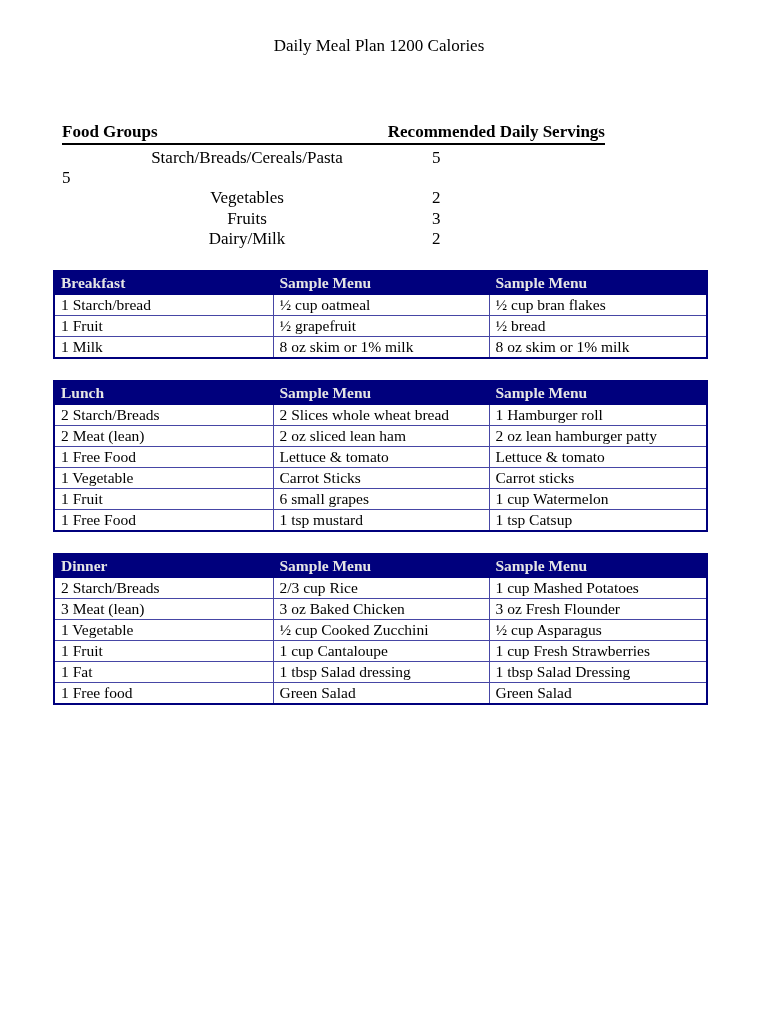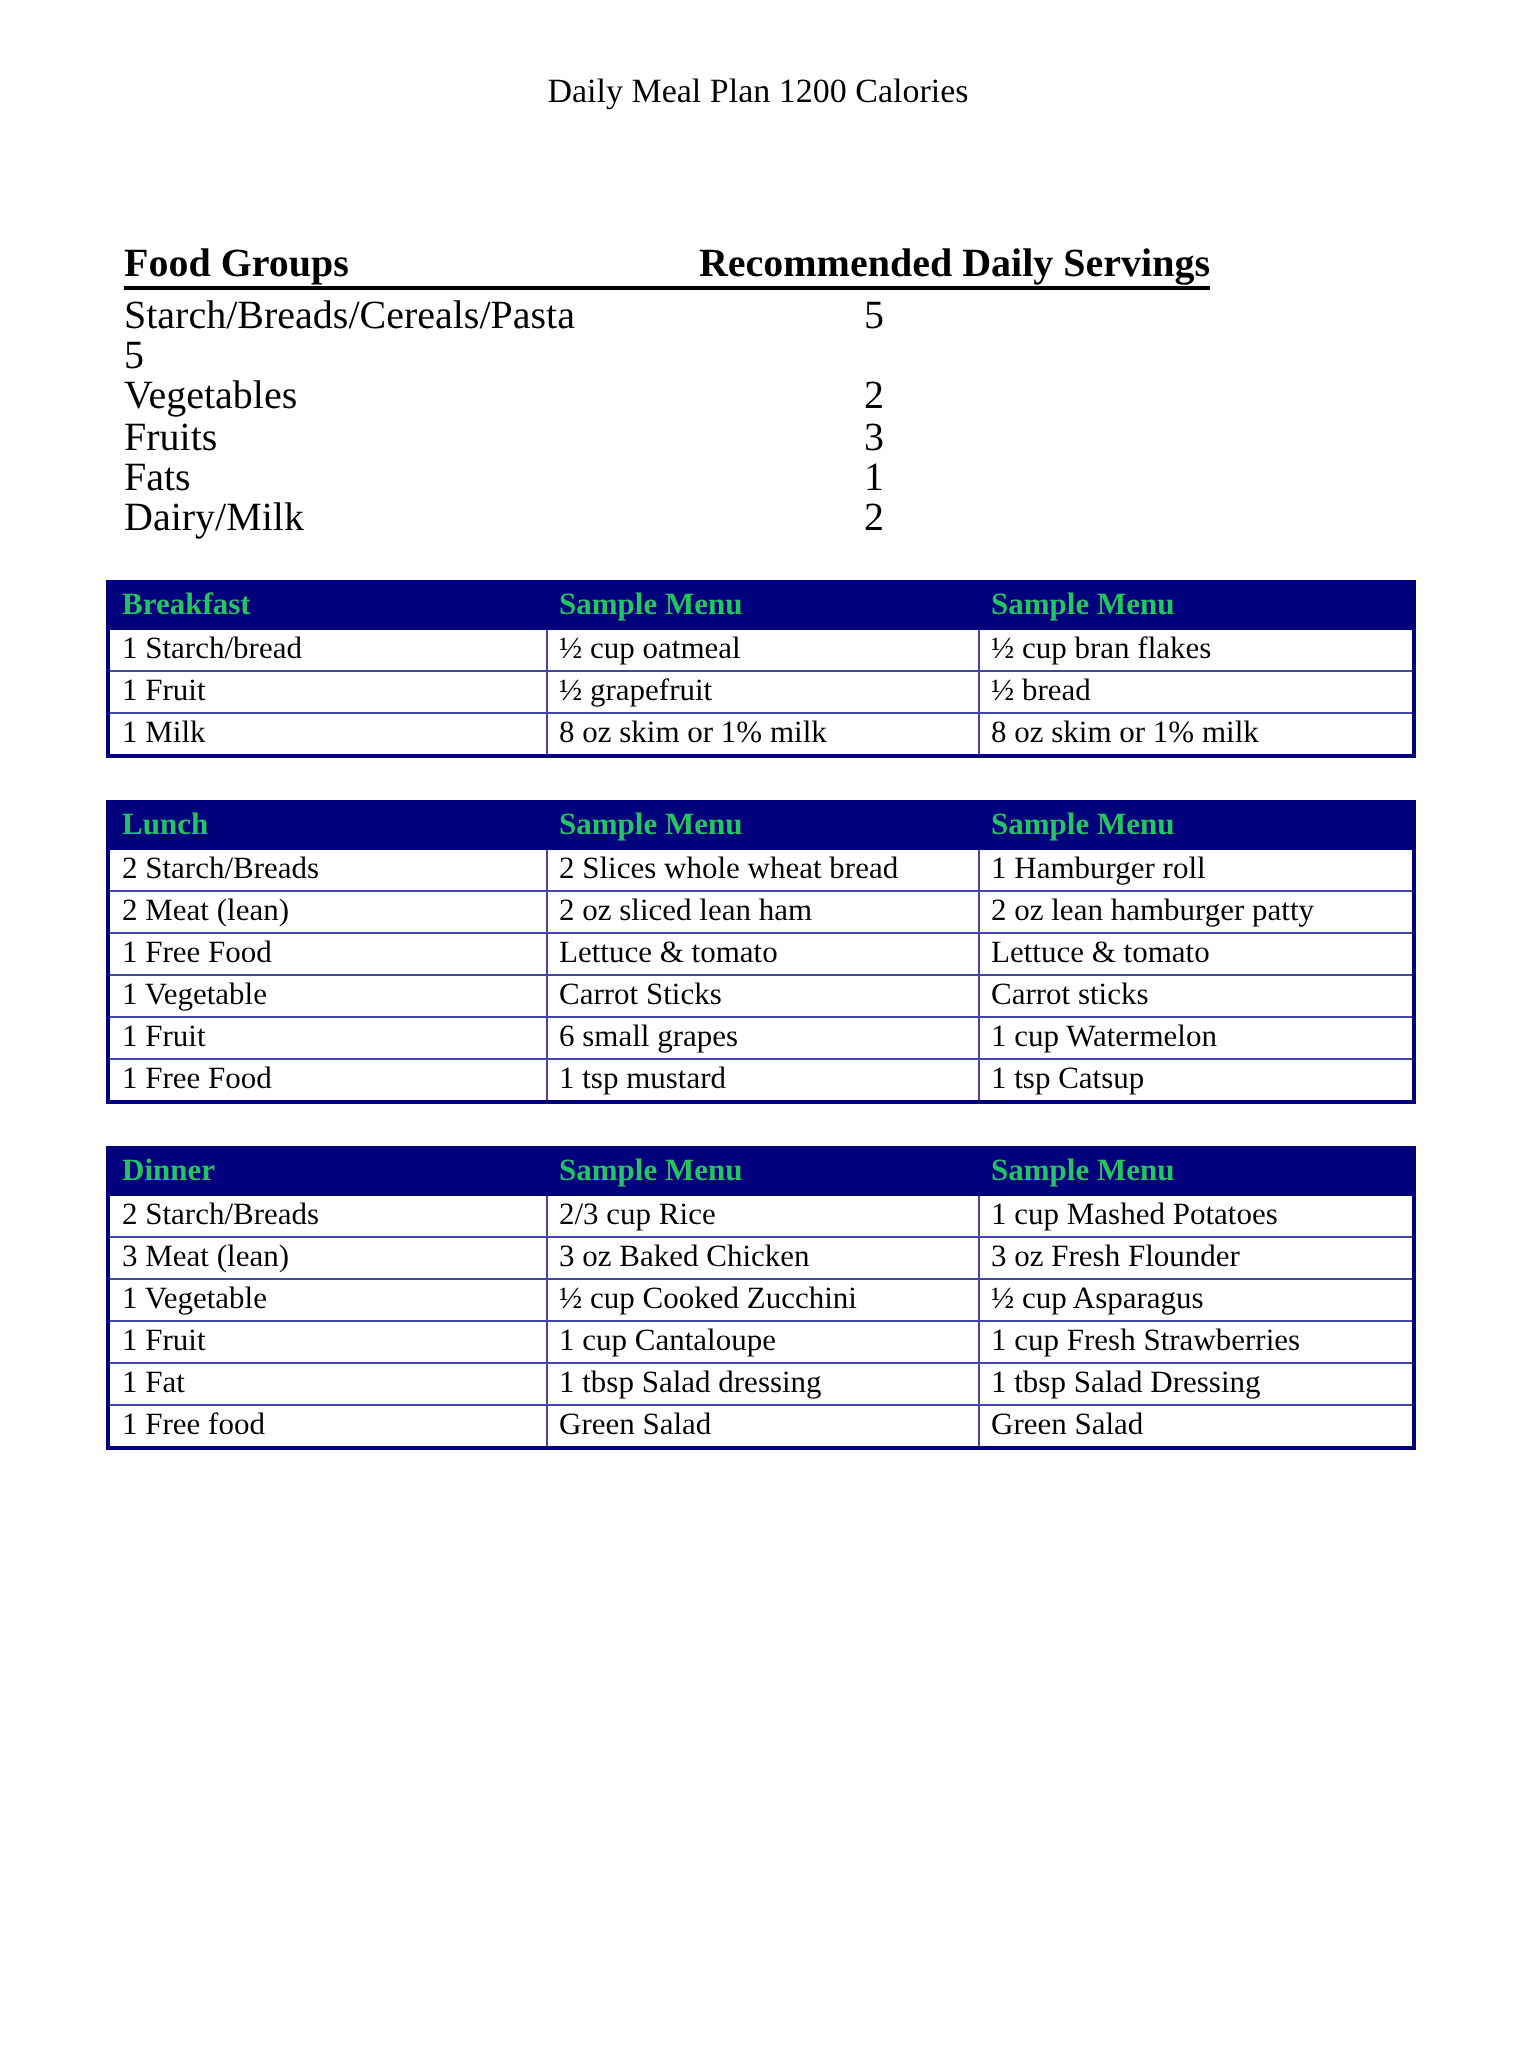--- a/index.html
+++ b/index.html
@@ -20,21 +20,22 @@
     padding-top: 33px;
     font-size: 17px;
     line-height: 26px;
     font-weight: normal;
     margin: 0;
   }
   
   .food-groups {
     margin: 64px 0 0 62px;
     width: 543px;
-    font-size: 20px;
+    font-size: 17px;
+    text-align: center;
   }
   .fg-header {
     display: flex;
     justify-content: space-between;
     font-weight: bold;
     border-bottom: 2px solid #000000;
     padding-bottom: 2px;
     line-height: 18px;
   }
   .fg-rows { padding-top: 3px; }
@@ -47,21 +48,21 @@
   .meal-table {
     margin: 21px 0 0 53px;
     width: 653px;
     border-collapse: collapse;
     table-layout: fixed;
     font-size: 15.5px;
     border: 2px solid #00007d;
   }
   .meal-table th {
     background: #00007d;
-    color: #22c55e;
+    color: #e5e5e5;
     text-align: left;
     font-weight: bold;
     padding: 0 6px;
     height: 22px;
     line-height: 22px;
     border: 1px solid #00007d;
     overflow: hidden;
     white-space: nowrap;
   }
   .meal-table td {
@@ -92,24 +93,20 @@
       <div class="fg-row">
         <span class="servings">5</span>
       </div>
       <div class="fg-row">
         <span class="group">Vegetables</span>
         <span class="servings">2</span>
       </div>
       <div class="fg-row">
         <span class="group">Fruits</span>
         <span class="servings">3</span>
-      </div>
-      <div class="fg-row">
-        <span class="group">Fats</span>
-        <span class="servings">1</span>
       </div>
       <div class="fg-row">
         <span class="group">Dairy/Milk</span>
         <span class="servings">2</span>
       </div>
     </div>
 </div>
 
 <div>
     <table class="meal-table">

